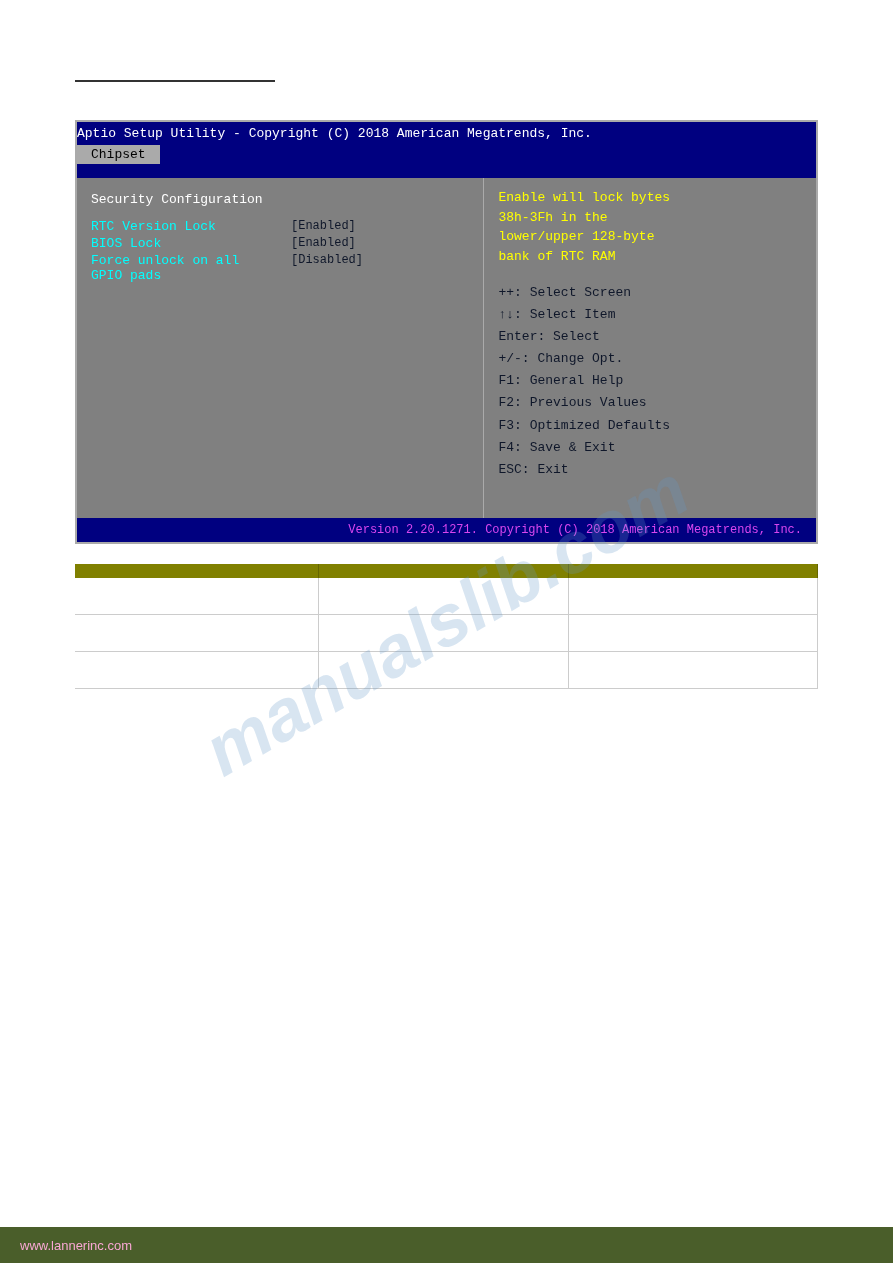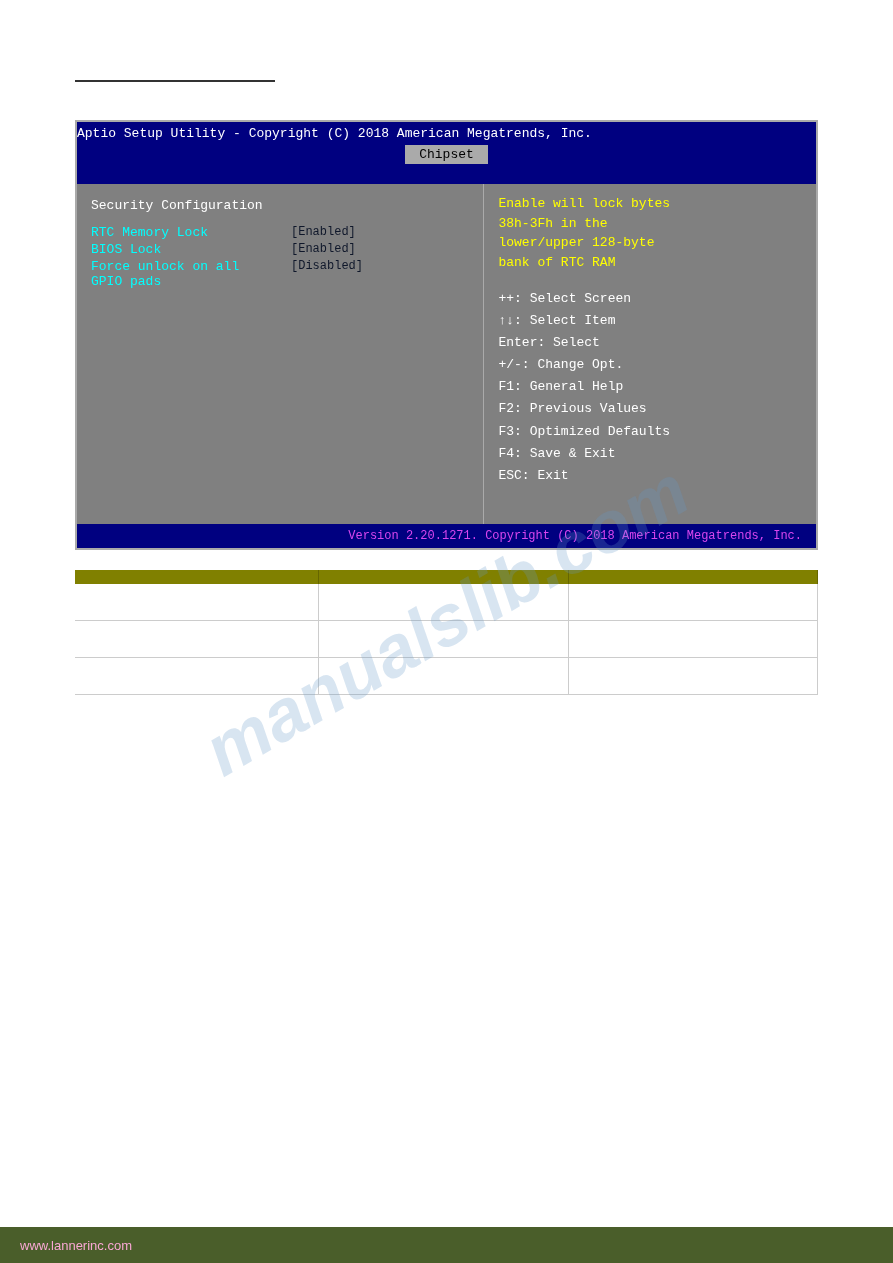--- a/index.html
+++ b/index.html
@@ -40,22 +40,22 @@
       font-family: 'Courier New', Courier, monospace;
       font-size: 13px;
       text-align: left;
       padding: 4px 0;
     }
 
     
     .bios-tabbar {
       background: #000080;
       display: flex;
-      justify-content: center;
-      padding-bottom: 20px;
+      justify-content: flex-start;
+      padding-bottom: 14px;
     }
     .bios-tab {
       background: #aaaaaa;
       color: #000000;
       font-family: 'Courier New', Courier, monospace;
       font-size: 13px;
       padding: 2px 14px;
     }
 
     
@@ -105,21 +105,21 @@
       color: #ffff00;
     }
     .bios-help-text {
       color: #ffff00;
       font-family: 'Courier New', Courier, monospace;
       font-size: 13px;
       line-height: 1.5;
       margin-bottom: 16px;
     }
     .bios-shortcuts {
-      color: #ffffff;
+      color: #0f172a;
       font-family: 'Courier New', Courier, monospace;
       font-size: 13px;
       line-height: 1.7;
     }
 
     
     .bios-footer {
       background: #000080;
       color: #d946ef;
       font-family: 'Courier New', Courier, monospace;
@@ -222,21 +222,21 @@
       <span>Chipset</span>
     </div>
   </div>
 
   <div class="bios-body">
 
     <div class="bios-left">
       <div class="bios-section-title">Security Configuration</div>
 
       <div class="bios-item-row">
-        <span class="bios-item-label">RTC Memory Lock</span>
+        <span class="bios-item-label">RTC Version Lock</span>
         <span class="bios-item-value">[Enabled]</span>
       </div>
 
       <div class="bios-item-row">
         <span class="bios-item-label">BIOS Lock</span>
         <span class="bios-item-value">[Enabled]</span>
       </div>
 
       <div class="bios-item-row">
         <span class="bios-item-label" style="white-space:pre-line;">Force unlock on all

